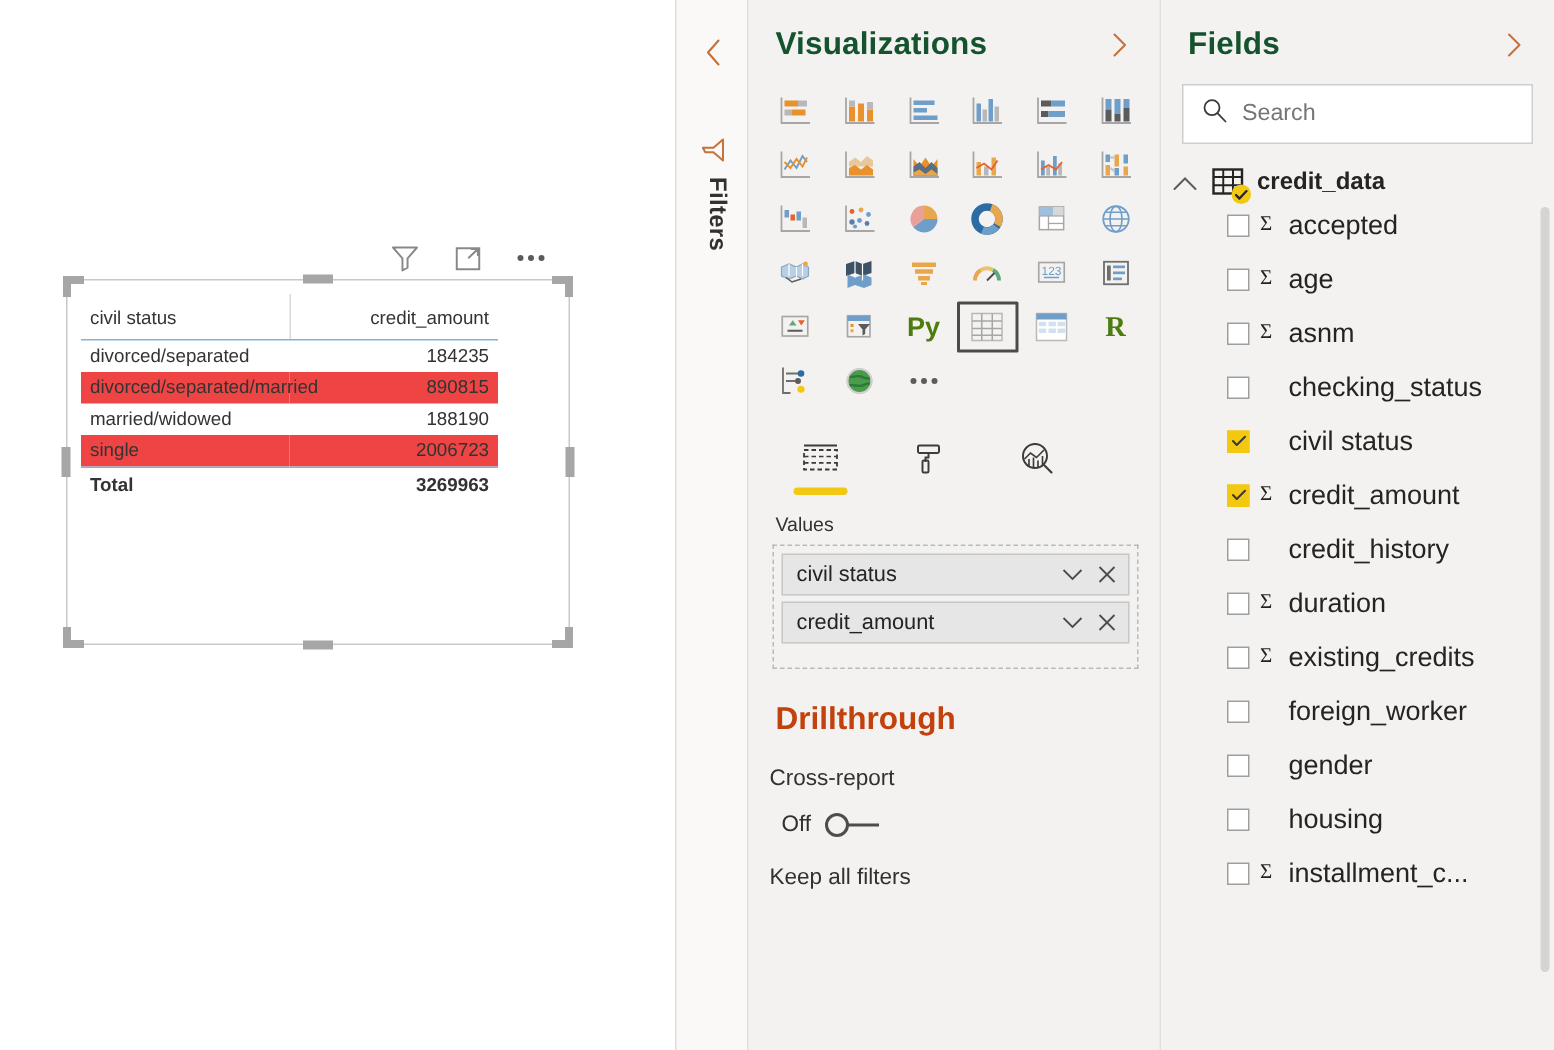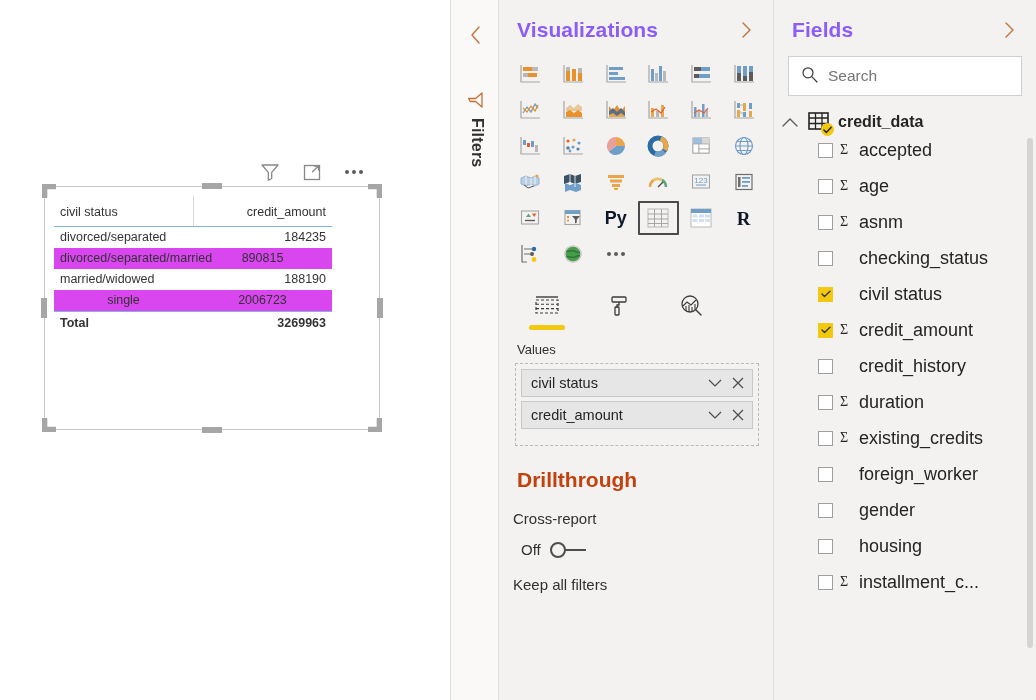--- a/index.html
+++ b/index.html
@@ -36,47 +36,47 @@
   .tbl { position: absolute; left: 10px; top: 10px; width: 278px; font-size: 12.5px; color: #333333; }
   .tbl table { border-collapse: collapse; width: 100%; table-layout: fixed; }
   .tbl th {
     font-weight: 400; font-size: 12.5px; color: #333333;
     padding: 5px 6px 7px 6px; text-align: left; vertical-align: bottom;
     border-bottom: 1px solid #7fb3d9; height: 30px;
   }
   .tbl th.num { text-align: right; border-left: 1px solid #d9d9d9; }
   .tbl td { padding: 3px 6px; height: 21px; font-size: 12.5px; line-height: 15px; color: #333333; }
   .tbl td.num { text-align: right; }
-  .tbl tr.alt td { background: #d946ef; text-align: center; }
+  .tbl tr.alt td { background: #ef4444; }
   .tbl tr.total td { font-weight: bold; border-top: 1px solid #7fb3d9; padding-top: 4px; }
 
   
   .rail { position: relative; flex: 0 0 48px; width: 48px; height: 700px; background: #faf9f8; border-left: 1px solid #e1dfdd; }
   .rail-collapse { position: absolute; left: 14px; top: 22px; width: 22px; height: 26px; display: flex; align-items: center; justify-content: center; cursor: pointer; }
   .rail-filter-icon { position: absolute; left: 13px; top: 88px; width: 24px; height: 24px; }
   .rail-label {
     position: absolute; left: 0; top: 118px; width: 48px;
     font-size: 16px; color: #323130; letter-spacing: .2px;
     writing-mode: vertical-rl; text-orientation: mixed;
     display: flex; justify-content: flex-start; align-items: center;
     font-weight: 600;
   }
   .rail-label span { display: block; padding-left: 4px; }
 
   
   .viz { position: relative; flex: 0 0 275px; width: 275px; height: 700px; background: #f3f2f1; border-left: 1px solid #e1dfdd; }
   .pane-head { display: flex; align-items: center; justify-content: space-between; padding: 18px 16px 10px 18px; }
-  .pane-title { font-size: 21px; font-weight: 600; color: #8b5cf6; letter-spacing: .1px; }
+  .pane-title { font-size: 21px; font-weight: 600; color: #14532d; letter-spacing: .1px; }
   .chev { width: 22px; height: 22px; cursor: pointer; display: flex; align-items: center; justify-content: center; }
 
   .icon-grid { display: grid; grid-template-columns: repeat(6, 1fr); gap: 0px 0px; padding: 4px 8px 2px 10px; }
   .vcell { height: 36px; display: flex; align-items: center; justify-content: center; cursor: pointer; border-radius: 2px; }
   .vcell.sel { outline: 2px solid #4b4b4b; outline-offset: -3px; }
   .vcell svg, .vcell .glyph { display: block; }
-  .glyph { font-size: 19px; font-weight: 700; color: #0f172a; line-height: 1; font-family: "Liberation Serif", serif; }
+  .glyph { font-size: 19px; font-weight: 700; color: #4d7c0f; line-height: 1; font-family: "Liberation Serif", serif; }
   .glyph.py { font-family: "Liberation Sans", sans-serif; font-size: 18px; }
   .dots3 { display: flex; gap: 3px; }
   .dots3 i { width: 4px; height: 4px; border-radius: 50%; background: #5b5b5b; display: block; }
 
   .fields-tabs { display: flex; gap: 32px; padding: 14px 0 0 28px; align-items: flex-end; }
   .ftab { position: relative; width: 40px; height: 36px; display: flex; align-items: center; justify-content: center; cursor: pointer; }
   .ftab .ul { position: absolute; bottom: -6px; left: 2px; width: 36px; height: 5px; border-radius: 3px; background: #f2c811; }
 
   .well-label { padding: 18px 0 6px 18px; font-size: 13px; color: #323130; }
   .well { margin: 0 14px 0 16px; border: 1px dashed #b9b9b9; background: #f3f2f1; padding: 5px 5px 12px 5px; }

